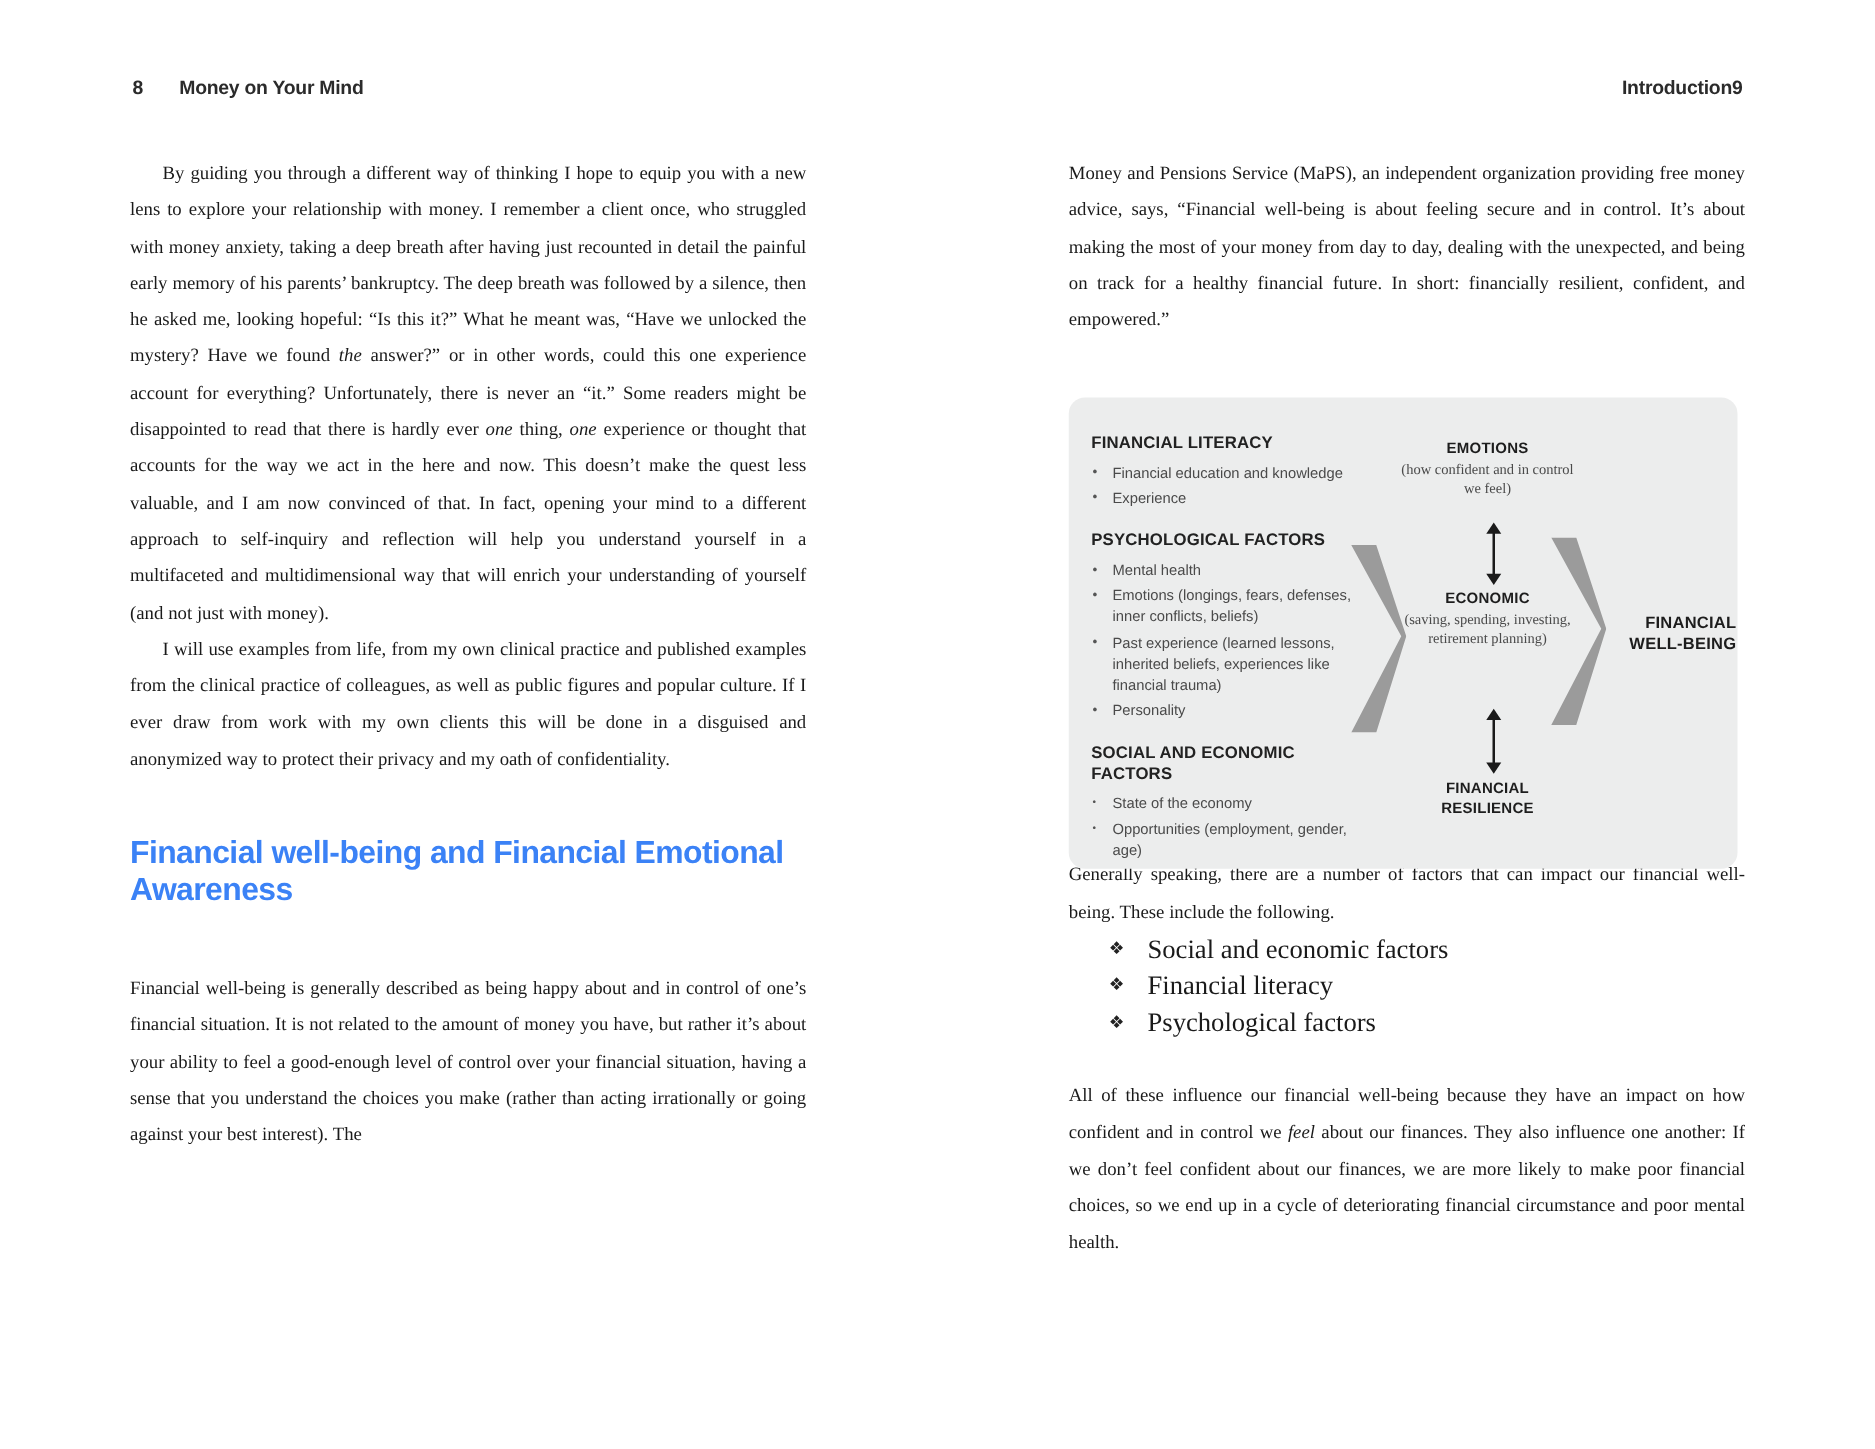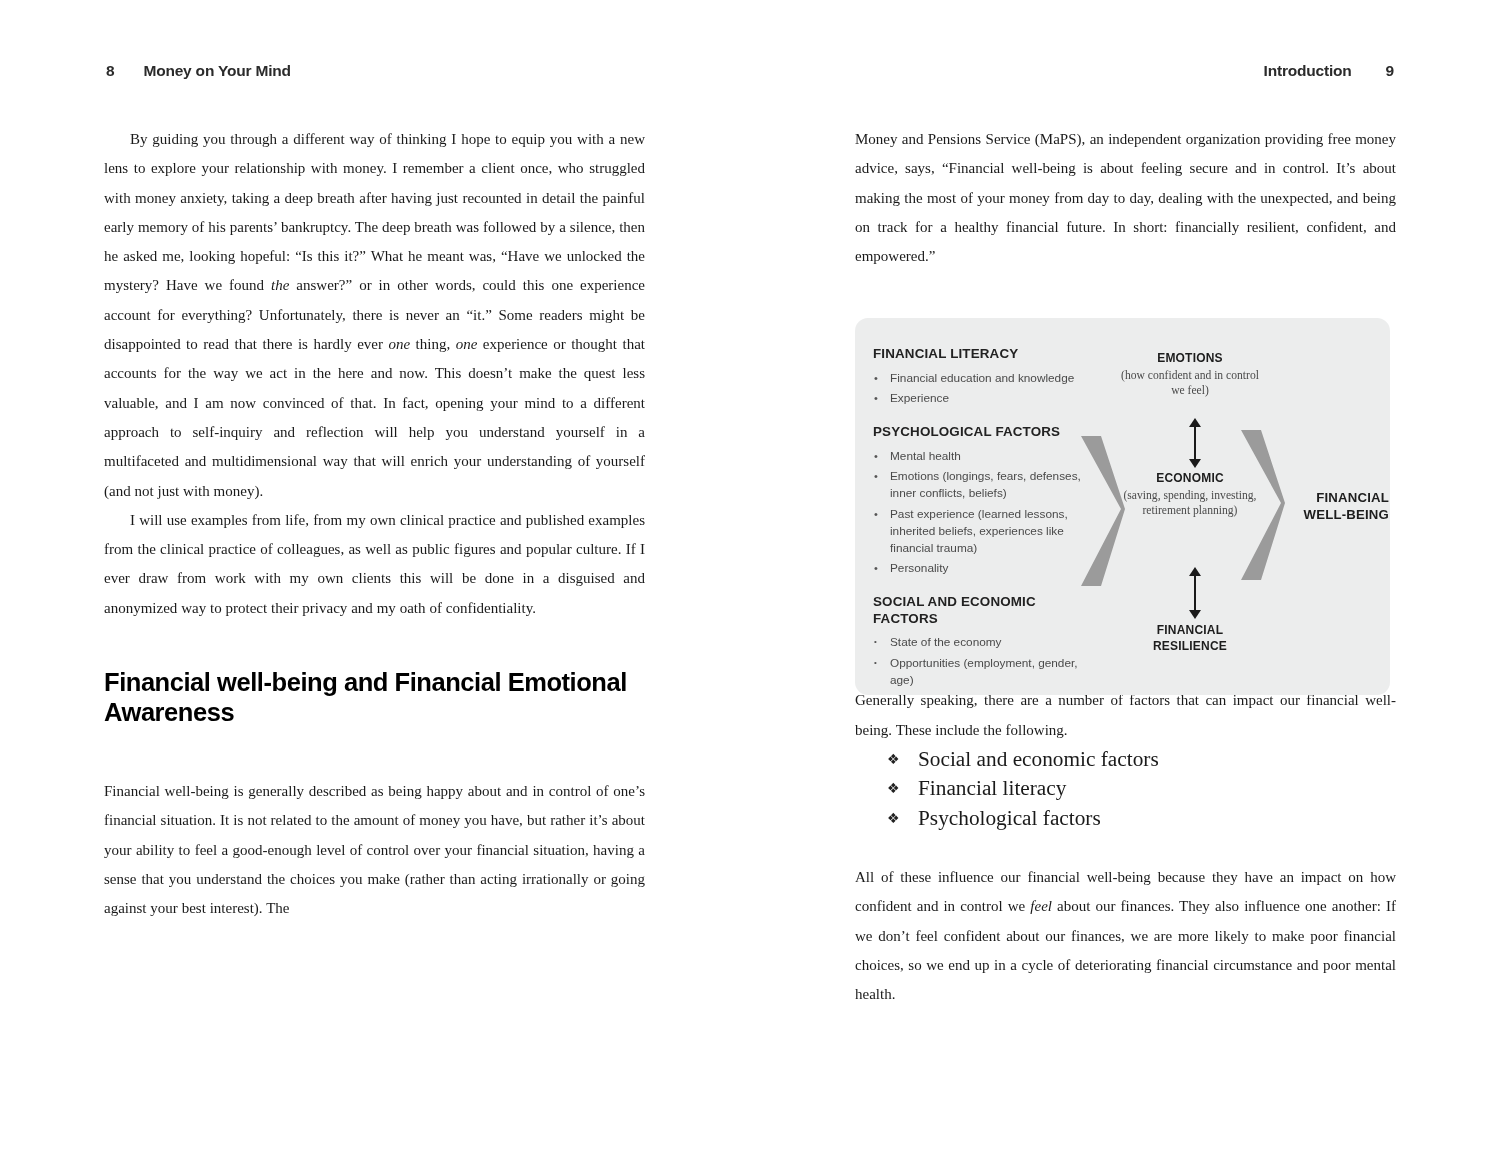--- a/index.html
+++ b/index.html
@@ -22,21 +22,21 @@
     font-weight: bold;
     font-size: 15.5px;
     letter-spacing: -0.2px;
     color: #2b2b2b;
     display: flex;
     align-items: baseline;
   }
   .rh-left  { left: 106px; }
   .rh-right { right: 106px; }
   .rh-folio-left  { margin-right: 29px; }
-  .rh-title-right { margin-right: 34px; }
+  .rh-title-right { }
 
   
   .page {
     position: absolute;
     top: 125px;
     left: 0;
     width: 1500px;
   }
   .col {
     position: absolute;
@@ -59,21 +59,21 @@
   p.body em { font-style: italic; }
 
   
   h2.section-heading {
     margin: 0;
     font-family: "Liberation Sans", sans-serif;
     font-weight: bold;
     font-size: 25.5px;
     line-height: 30px;
     letter-spacing: -0.45px;
-    color: #000000;
+    color: #3b82f6;
     width: 530px;
   }
 
   .gap-before-heading { height: 44px; }
   .gap-after-heading  { height: 50px; }
 
   
   ul.diamond-list {
     list-style: none;
     margin: 0;

